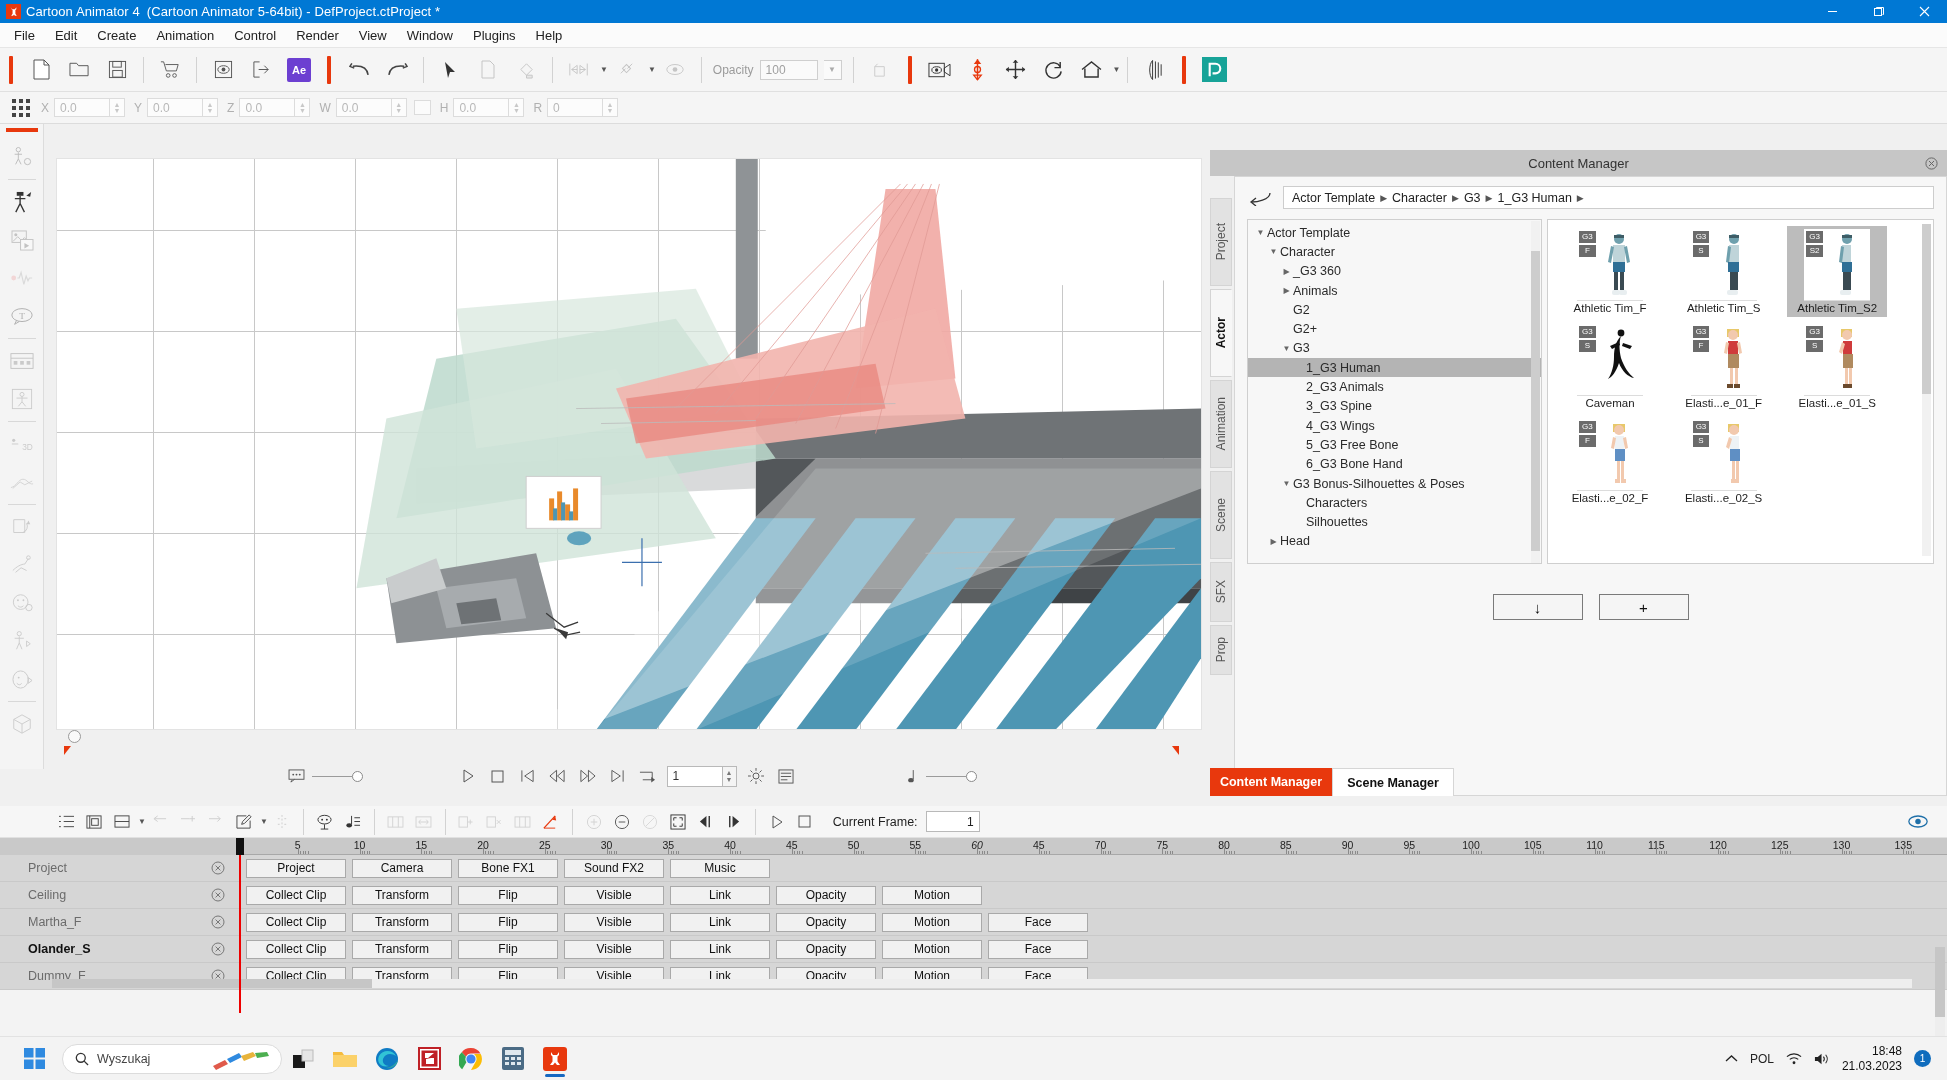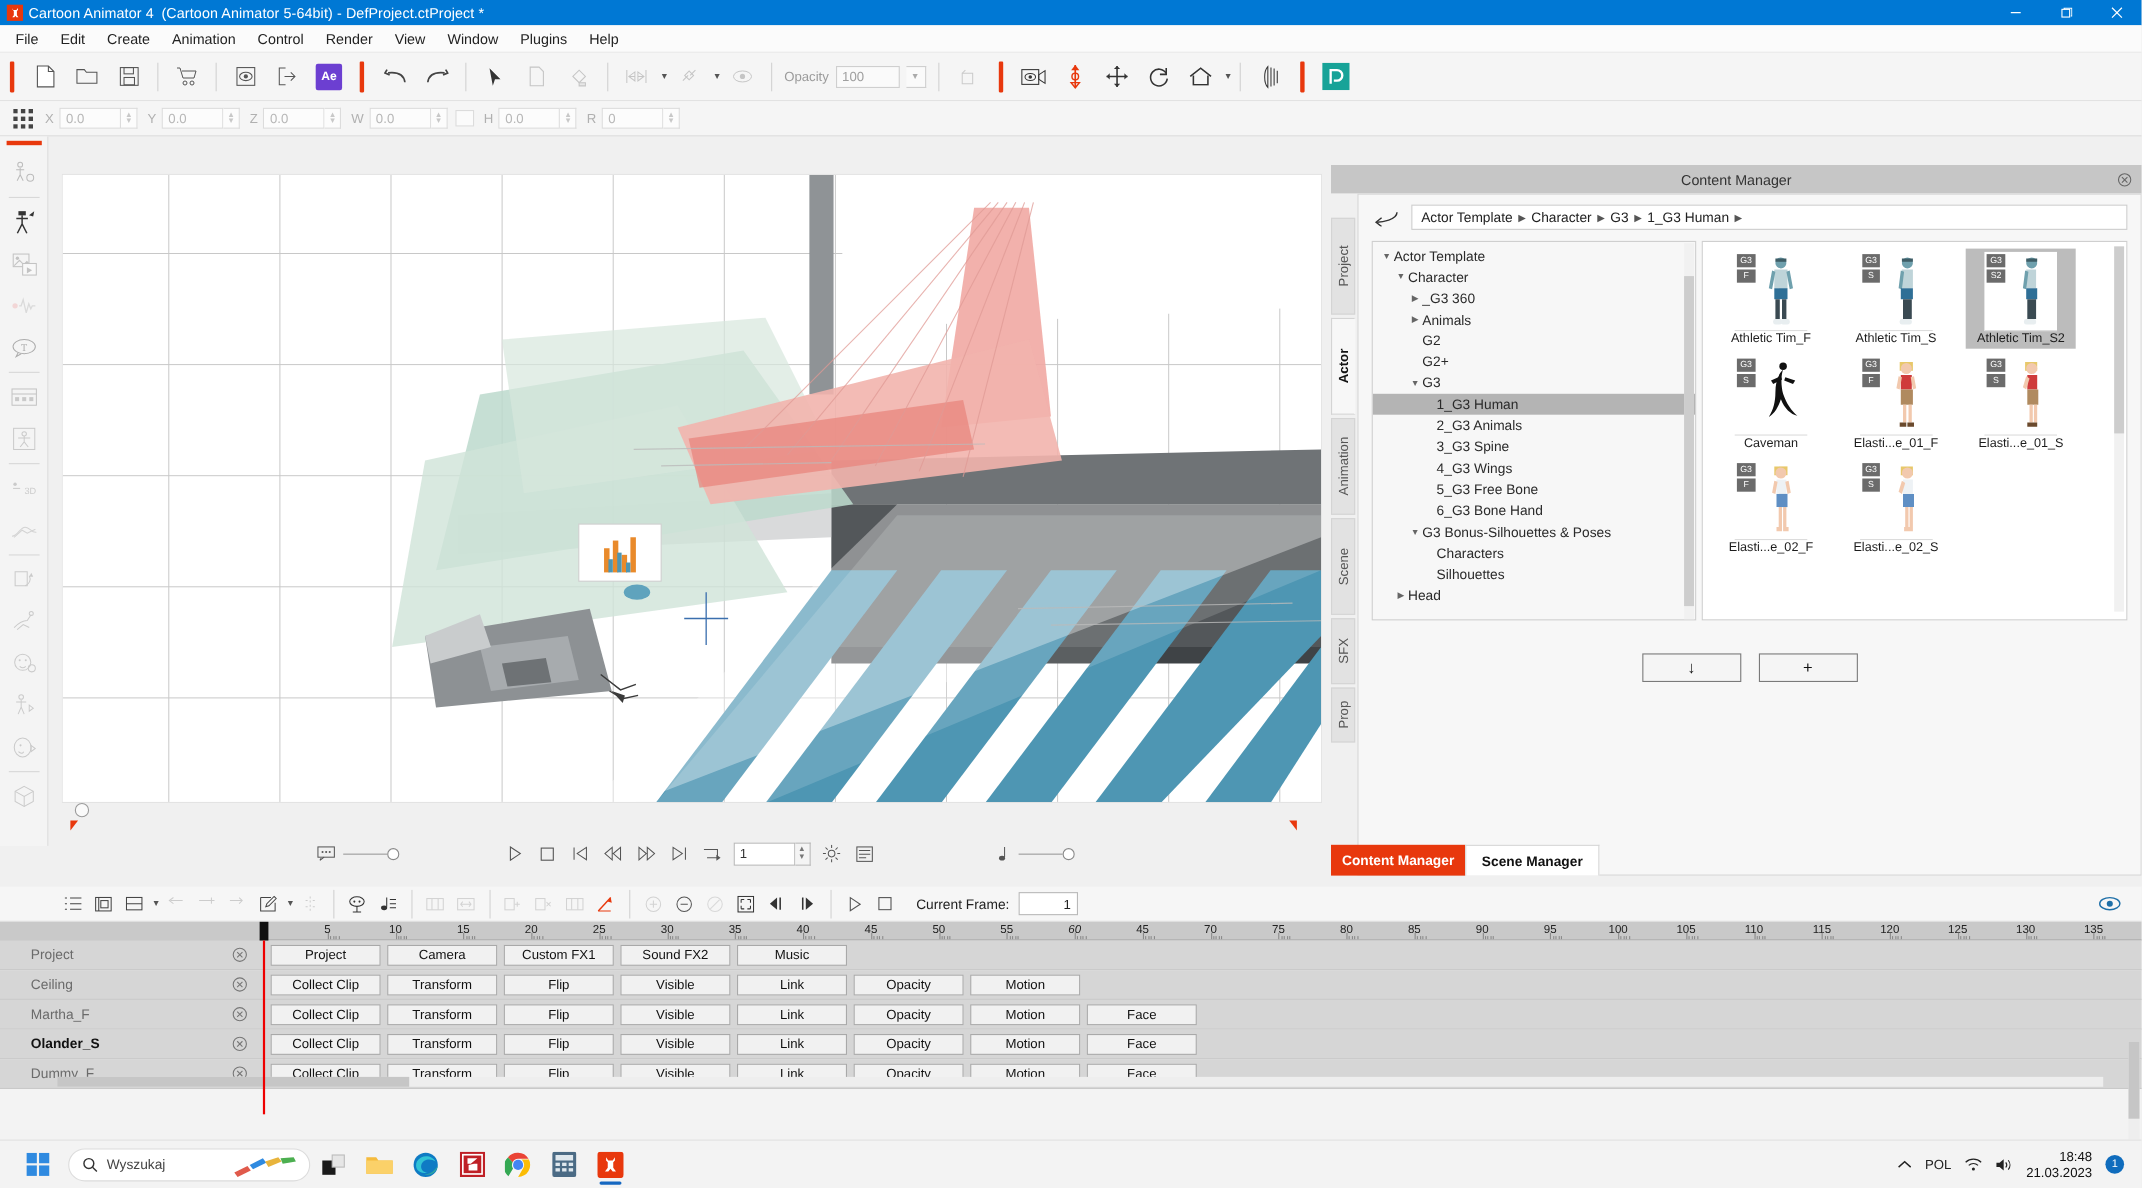--- a/index.html
+++ b/index.html
@@ -1490,21 +1490,21 @@
         <span class="tname">Project</span>
         <span class="tx">
           <svg width="14" height="14" viewBox="0 0 14 14">
               <circle cx="7" cy="7" r="6" fill="none" stroke="#777"></circle>
               <path d="M4.6 4.6l4.8 4.8M9.4 4.6l-4.8 4.8" stroke="#777"></path>
             </svg>
         </span>
         <span class="tclips">
           <span class="clip">Project</span>
           <span class="clip">Camera</span>
-          <span class="clip">Custom FX1</span>
+          <span class="clip">Bone FX1</span>
           <span class="clip">Sound FX2</span>
           <span class="clip">Music</span>
         </span>
       </div>
 
       <div class="trow">
         <span class="tname">Ceiling</span>
         <span class="tx">
           <svg width="14" height="14" viewBox="0 0 14 14">
               <circle cx="7" cy="7" r="6" fill="none" stroke="#777"></circle>

